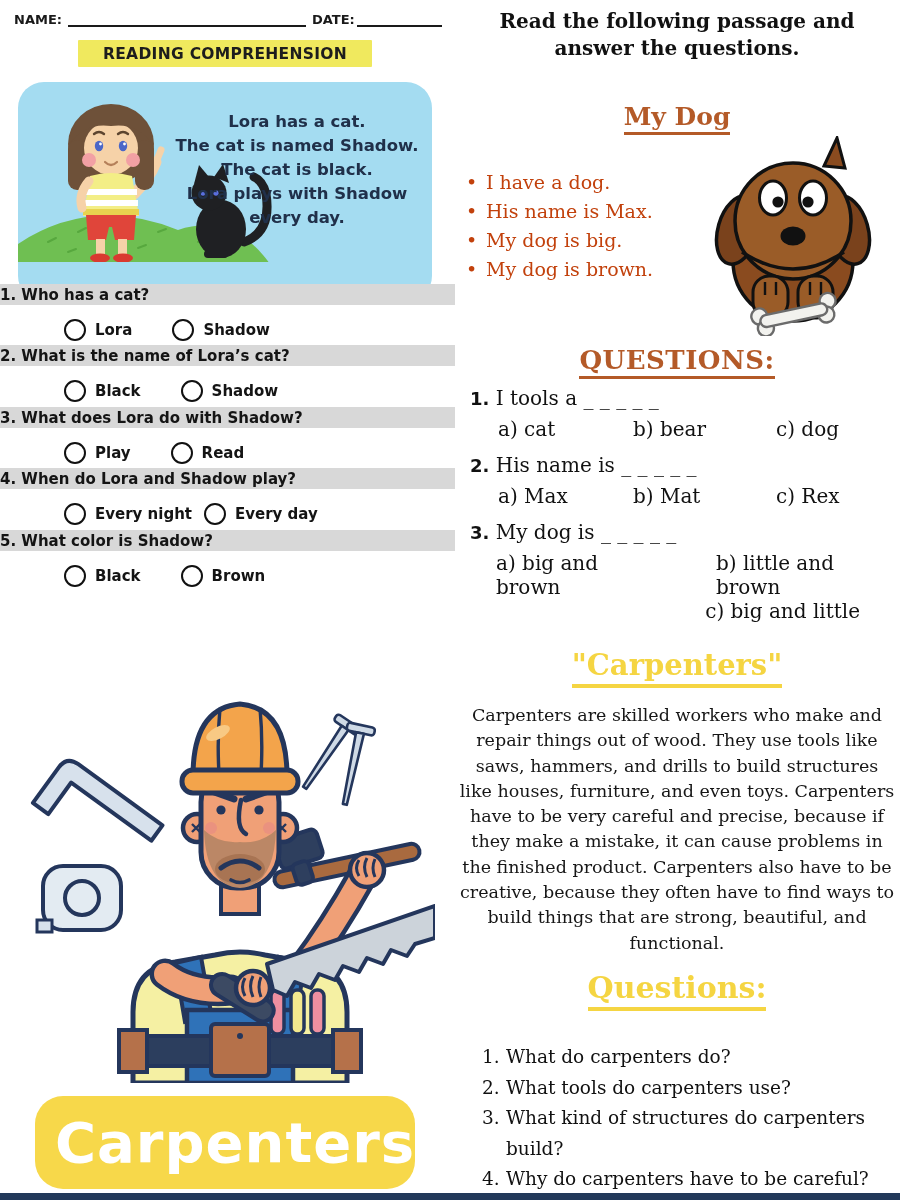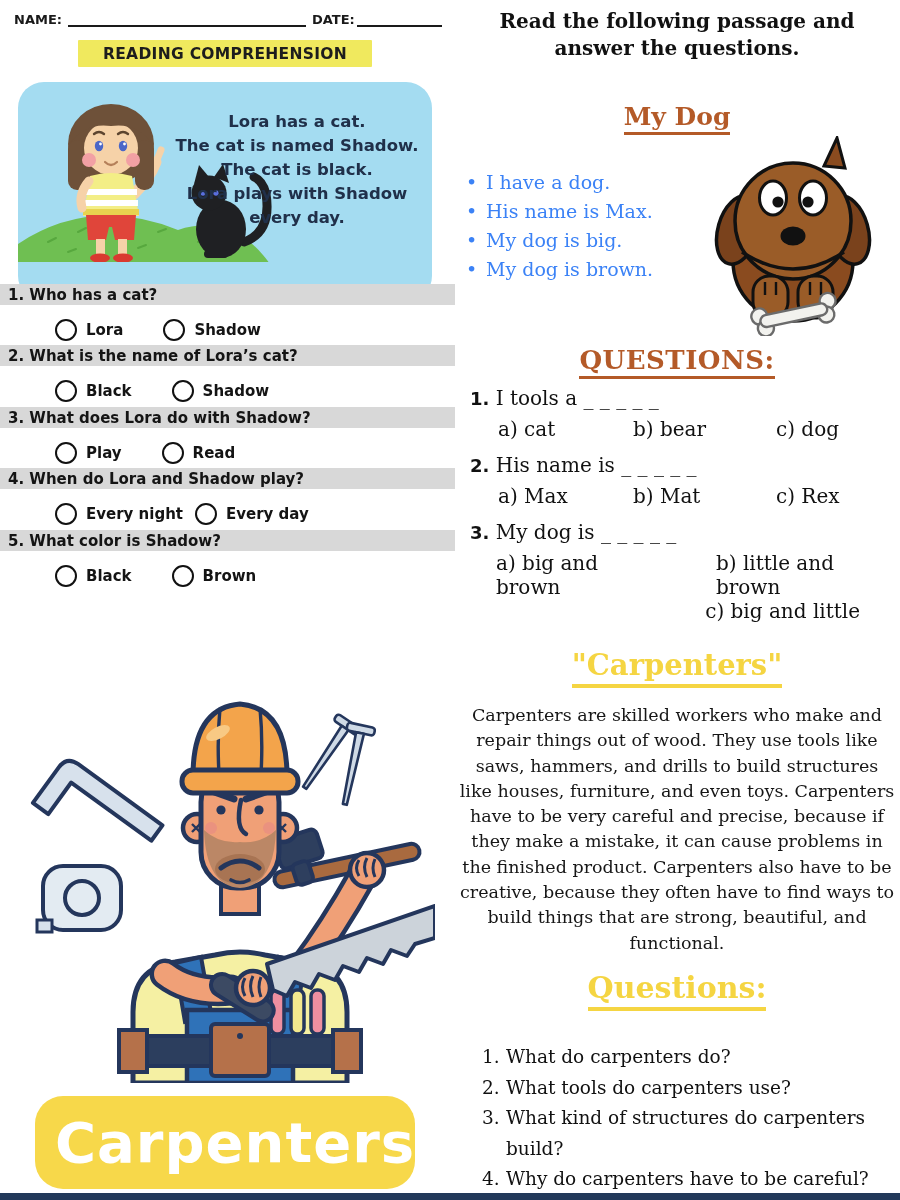--- a/index.html
+++ b/index.html
@@ -12,41 +12,41 @@
   .name-blank { width:238px; margin:0 6px 0 6px; }
   .date-blank { flex:1; margin-left:2px; }
 
   .section-title { position:absolute; left:78px; top:40px; width:294px; height:27px; background:#f0e95e; border-radius:1px; display:flex; align-items:center; justify-content:center; font-size:15.5px; font-weight:bold; color:#1d1d1d; letter-spacing:.3px; }
 
   .passage-box { position:absolute; left:18px; top:82px; width:414px; height:220px; background:#a4dcf1; border-radius:26px; overflow:hidden; }
   .passage-art { position:absolute; inset:0; }
   .passage-text { position:absolute; left:148px; top:28px; width:262px; text-align:center; font-size:16.5px; line-height:24px; font-weight:bold; color:#20304a; }
 
   .lq-block { position:absolute; left:0; width:455px; }
-  .lq-bar { height:21px; background:#d8d8d8; display:flex; align-items:center; padding-left:8px; font-size:15px; font-weight:bold; color:#141414; }
-  .lq-opts { display:flex; align-items:center; gap:40px; padding:9px 0 0 55px; height:40px; }
+  .lq-bar { height:21px; background:#d8d8d8; display:flex; align-items:center; padding-left:0; font-size:15px; font-weight:bold; color:#141414; }
+  .lq-opts { display:flex; align-items:center; gap:40px; padding:9px 0 0 55px; height:40px;margin-left:9px; }
   .lq-opt { display:flex; align-items:center; gap:9px; cursor:pointer; }
   .radio { width:22px; height:22px; border:2.6px solid #111; border-radius:50%; background:#fff; flex:none; }
   .lq-opt-label { font-size:15px; font-weight:bold; color:#141414; }
 
   .carpenter-art { position:absolute; left:15px; top:638px; }
 
   .banner { position:absolute; left:35px; top:1096px; width:380px; height:93px; background:#f7d84a; border-radius:28px; display:flex; align-items:center; justify-content:center;padding-left:20px; }
   .banner span { font-size:56px; font-weight:bold; color:#ffffff; letter-spacing:1px; }
 
   .bottom-strip { position:absolute; left:0; bottom:0; width:100%; height:7px; background:#22395a; }
   .instruction { position:absolute; left:458px; top:8px; width:438px; text-align:center; font-family:"DejaVu Serif", serif; font-size:20px; line-height:27px; font-weight:bold; color:#111; }
 
   .h-orange { position:absolute; left:458px; width:438px; text-align:center; font-family:"DejaVu Serif", serif; font-weight:bold; color:#b45a28; }
   .h-orange span { border-bottom:3px solid #b45a28; padding-bottom:1px; }
   .my-dog { top:102px; font-size:25px; }
   .q-title { top:345px; font-size:26px; letter-spacing:.5px; }
 
   .facts { position:absolute; left:466px; top:168px; list-style:none; }
-  .facts li { font-family:"DejaVu Serif", serif; font-size:19px; line-height:29px; color:#3b82f6; padding-left:20px; position:relative; }
+  .facts li { font-family:"DejaVu Serif", serif; font-size:19px; line-height:29px; color:#c2410c; padding-left:20px; position:relative; }
   .facts li::before { content:"•"; position:absolute; left:0; top:0; font-size:19px; }
 
   .dog-art { position:absolute; left:698px; top:136px; }
 
   .mc { position:absolute; left:470px; top:386px; width:425px; font-family:"DejaVu Serif", serif; font-size:20px; color:#111; }
   .mc-stem { margin-bottom:7px; }
   .mc-num { font-family:"DejaVu Sans", sans-serif; font-weight:bold; font-size:18px; }
   .mc-opts3 { display:grid; grid-template-columns:135px 143px auto; padding-left:28px; margin-bottom:12px; }
   .mc-opts2 { display:flex; gap:56px; padding-left:26px; margin-bottom:0; }
   .mc-optc { text-align:right; width:390px; margin-bottom:10px; }

